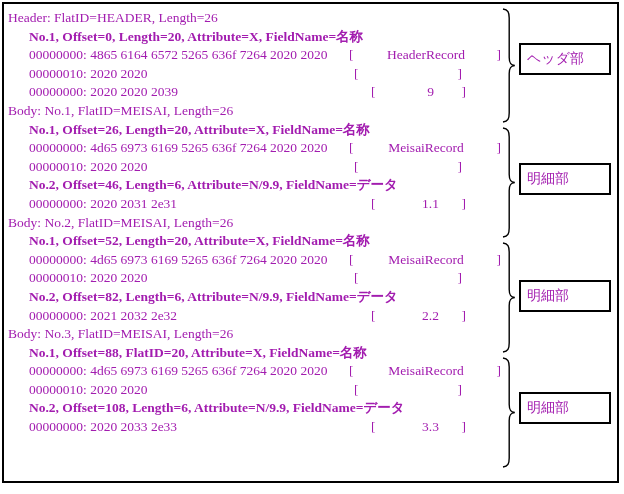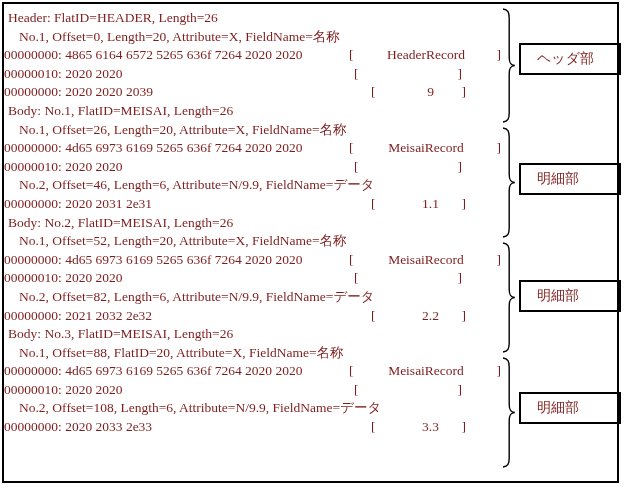--- a/index.html
+++ b/index.html
@@ -1,51 +1,51 @@
 <!DOCTYPE html>
 <html><head>
 <meta charset="utf-8">
 <style>
   html,body{margin:0;padding:0;background:#ffffff;}
   .page{
     position:relative;width:624px;height:494px;background:#ffffff;overflow:hidden;
-    font-family:"Liberation Serif","DejaVu Serif",serif;color:#7f1d1d;
+    font-family:"Liberation Serif","DejaVu Serif",serif;color:#a21caf;
   }
   .frame{
     position:absolute;left:2px;top:2px;width:613px;height:477px;
     border:2px solid #000;background:#ffffff;
   }
   
   .lines{
     position:absolute;left:0;top:5px;width:100%;
     font-size:13.5px;line-height:18.6px;
   }
   .line{position:relative;height:18.6px;white-space:pre;}
   .lv0{padding-left:4px;}
-  .lv1{padding-left:15px;}
-  .lv2{}
+  .lv1{padding-left:25px;font-weight:bold;}
+  .lv2{padding-left:25px;}
   
   .br{position:absolute;top:0;display:flex;white-space:pre;}
   .br .mid{flex:1;overflow:hidden;text-align:center;}
   .col-wide{left:345px;width:152px;}
   .col-short{left:350px;width:108px;}
   .col-data{left:367px;width:95px;}
   .col-wide .mid{padding-left:2px;}
   .col-data .mid{padding-left:24px;}
   
   .brace{position:absolute;left:496px;width:18px;}
   .brc0{top:4px;height:115px;}
   .brc1{top:123px;height:111px;}
   .brc2{top:238px;height:111px;}
   .brc3{top:353px;height:111px;}
   
   .label-box{
     position:absolute;left:515px;width:82px;height:28px;
     border:2px solid #000;display:flex;align-items:center;
-    font-size:14px;padding-left:16px;box-sizing:content-box;
+    font-size:14px;padding-left:6px;box-sizing:content-box;
   }
   .box0{top:39px;}
   .box1{top:159px;}
   .box2{top:276px;}
   .box3{top:388px;}
 </style>
 </head>
 <body>
 
 <div class="page">

